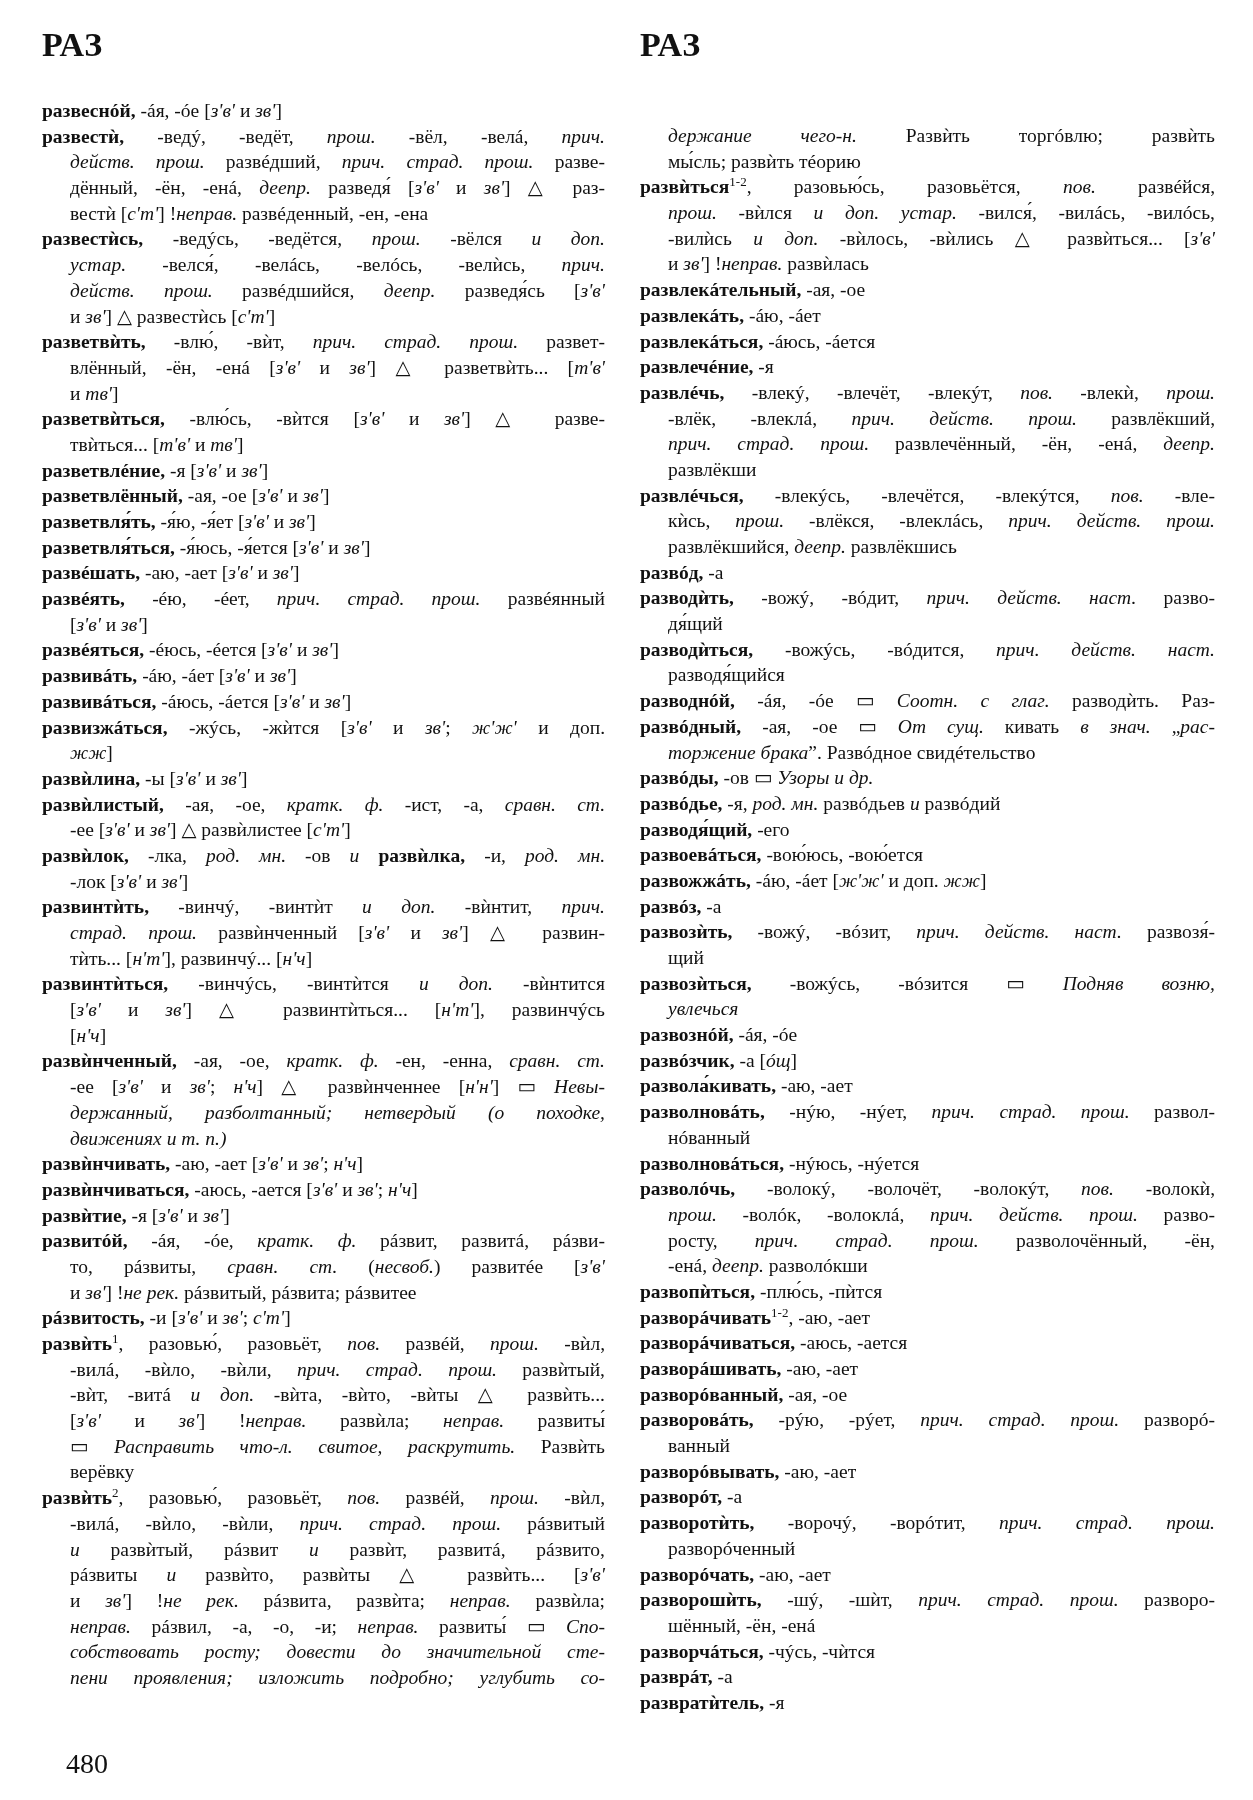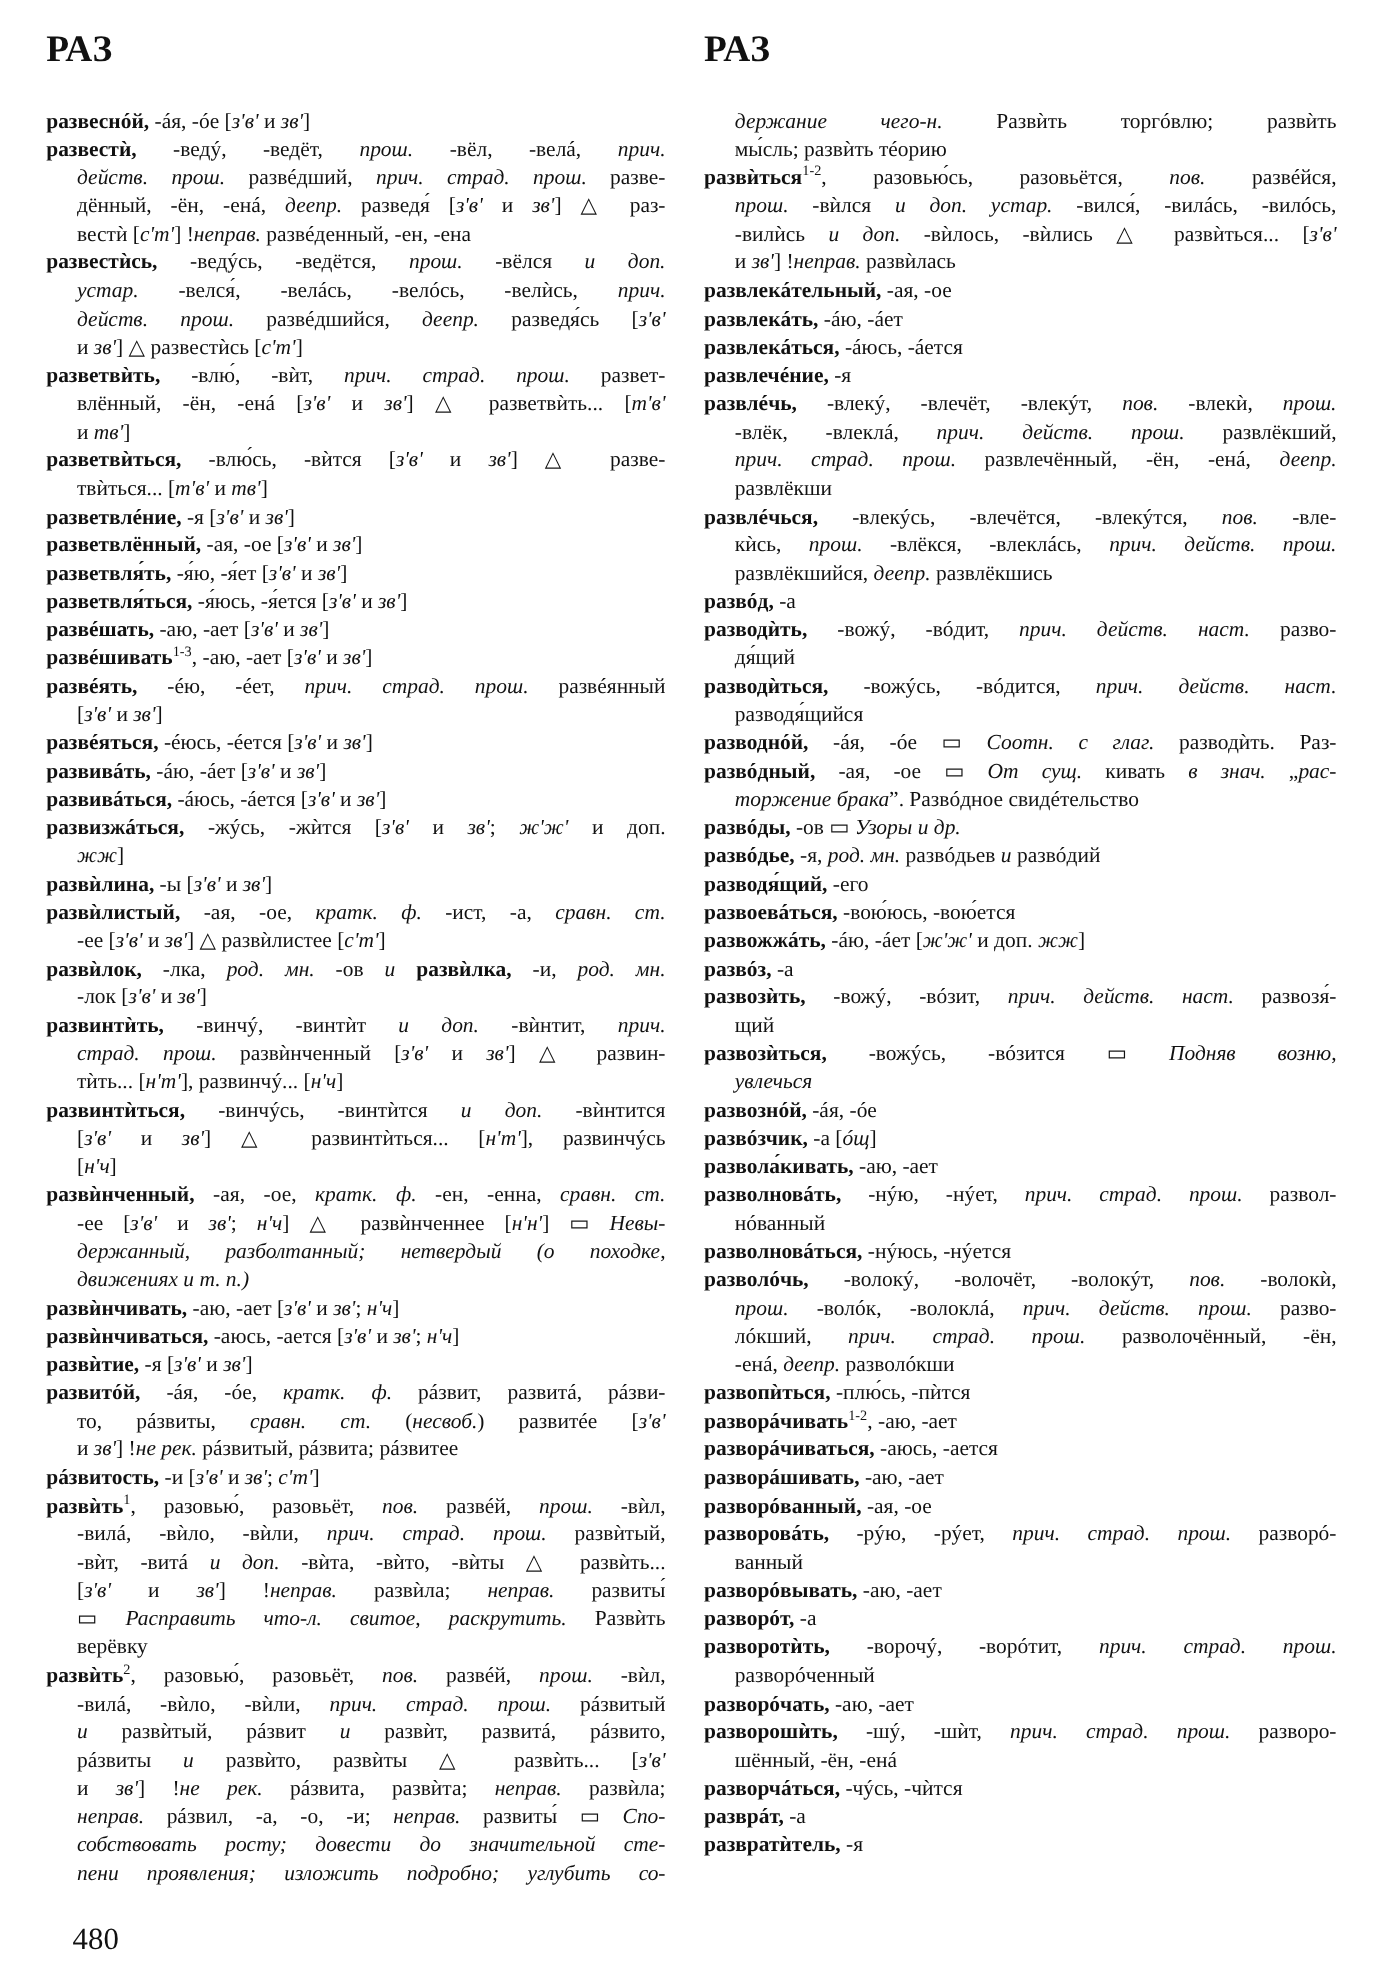--- a/index.html
+++ b/index.html
@@ -2,21 +2,21 @@
 <html><head>
 <meta charset="utf-8">
 <style>
   html, body { margin:0; padding:0; background:#ffffff; }
   body { width:1253px; height:1800px; position:relative; overflow:hidden;
          font-family:"Liberation Serif","DejaVu Serif",serif; color:#111; }
   .running-head { position:absolute; top:26px; font-family:"Liberation Serif",serif;
                   font-weight:bold; font-size:34px; letter-spacing:1px; }
   .col { position:absolute; top:98px; }
   .col-left { left:42px; width:563px; }
-  .col-right { left:640px; width:575px; }
+  .col-right { left:640px; width:575px;margin-top:25px; }
   .line { height:25.7px; line-height:25.7px; font-size:19.5px; white-space:nowrap;
           overflow:visible; text-align:justify; text-align-last:justify; }
   .line.last { text-align-last:left; }
   .line.cont { padding-left:28px; }
   .b { font-weight:bold; font-family:"Liberation Serif",serif; }
   .i { font-style:italic; }
   .r { }
   sup { font-size:13px; line-height:0; vertical-align:super; font-weight:normal; }
   .page-number { position:absolute; left:38px; top:1748px; font-size:28px;
                  font-family:"Liberation Serif",serif;margin-left:28px; }
@@ -40,21 +40,20 @@
     <div class="line"><span class="b">разветвѝть,</span><span class="r"> -влю́, -вѝт, </span><span class="i">прич. страд. прош.</span><span class="r"> развет-</span></div>
     <div class="line cont"><span class="r">влённый, -ён, -енá [</span><span class="i">з'в'</span><span class="r"> и </span><span class="i">зв'</span><span class="r">] △ разветвѝть... [</span><span class="i">т'в'</span></div>
     <div class="line cont last"><span class="r">и </span><span class="i">тв'</span><span class="r">]</span></div>
     <div class="line"><span class="b">разветвѝться,</span><span class="r"> -влю́сь, -вѝтся [</span><span class="i">з'в'</span><span class="r"> и </span><span class="i">зв'</span><span class="r">] △ разве-</span></div>
     <div class="line cont last"><span class="r">твѝться... [</span><span class="i">т'в'</span><span class="r"> и </span><span class="i">тв'</span><span class="r">]</span></div>
     <div class="line last"><span class="b">разветвлéние,</span><span class="r"> -я [</span><span class="i">з'в'</span><span class="r"> и </span><span class="i">зв'</span><span class="r">]</span></div>
     <div class="line last"><span class="b">разветвлённый,</span><span class="r"> -ая, -ое [</span><span class="i">з'в'</span><span class="r"> и </span><span class="i">зв'</span><span class="r">]</span></div>
     <div class="line last"><span class="b">разветвля́ть,</span><span class="r"> -я́ю, -я́ет [</span><span class="i">з'в'</span><span class="r"> и </span><span class="i">зв'</span><span class="r">]</span></div>
     <div class="line last"><span class="b">разветвля́ться,</span><span class="r"> -я́юсь, -я́ется [</span><span class="i">з'в'</span><span class="r"> и </span><span class="i">зв'</span><span class="r">]</span></div>
     <div class="line last"><span class="b">развéшать,</span><span class="r"> -аю, -ает [</span><span class="i">з'в'</span><span class="r"> и </span><span class="i">зв'</span><span class="r">]</span></div>
-    <div class="line last"><span class="b">развéшивать</span><sup class="">1-3</sup><span class="r">, -аю, -ает [</span><span class="i">з'в'</span><span class="r"> и </span><span class="i">зв'</span><span class="r">]</span></div>
     <div class="line"><span class="b">развéять,</span><span class="r"> -éю, -éет, </span><span class="i">прич. страд. прош.</span><span class="r"> развéянный</span></div>
     <div class="line cont last"><span class="r">[</span><span class="i">з'в'</span><span class="r"> и </span><span class="i">зв'</span><span class="r">]</span></div>
     <div class="line last"><span class="b">развéяться,</span><span class="r"> -éюсь, -éется [</span><span class="i">з'в'</span><span class="r"> и </span><span class="i">зв'</span><span class="r">]</span></div>
     <div class="line last"><span class="b">развивáть,</span><span class="r"> -áю, -áет [</span><span class="i">з'в'</span><span class="r"> и </span><span class="i">зв'</span><span class="r">]</span></div>
     <div class="line last"><span class="b">развивáться,</span><span class="r"> -áюсь, -áется [</span><span class="i">з'в'</span><span class="r"> и </span><span class="i">зв'</span><span class="r">]</span></div>
     <div class="line"><span class="b">развизжáться,</span><span class="r"> -жýсь, -жѝтся [</span><span class="i">з'в'</span><span class="r"> и </span><span class="i">зв'</span><span class="r">; </span><span class="i">ж'ж'</span><span class="r"> и доп.</span></div>
     <div class="line cont last"><span class="i">жж</span><span class="r">]</span></div>
     <div class="line last"><span class="b">развѝлина,</span><span class="r"> -ы [</span><span class="i">з'в'</span><span class="r"> и </span><span class="i">зв'</span><span class="r">]</span></div>
     <div class="line"><span class="b">развѝлистый,</span><span class="r"> -ая, -ое, </span><span class="i">кратк. ф.</span><span class="r"> -ист, -а, </span><span class="i">сравн. ст.</span></div>
     <div class="line cont last"><span class="r">-ее [</span><span class="i">з'в'</span><span class="r"> и </span><span class="i">зв'</span><span class="r">] △ развѝлистее [</span><span class="i">с'т'</span><span class="r">]</span></div>
@@ -129,21 +128,21 @@
     <div class="line"><span class="b">развозѝться,</span><span class="r"> -вожýсь, -вóзится ▭ </span><span class="i">Подняв возню,</span></div>
     <div class="line cont last"><span class="i">увлечься</span></div>
     <div class="line last"><span class="b">развознóй,</span><span class="r"> -áя, -óе</span></div>
     <div class="line last"><span class="b">развóзчик,</span><span class="r"> -а [</span><span class="i">óщ</span><span class="r">]</span></div>
     <div class="line last"><span class="b">развола́кивать,</span><span class="r"> -аю, -ает</span></div>
     <div class="line"><span class="b">разволновáть,</span><span class="r"> -нýю, -нýет, </span><span class="i">прич. страд. прош.</span><span class="r"> развол-</span></div>
     <div class="line cont last"><span class="r">нóванный</span></div>
     <div class="line last"><span class="b">разволновáться,</span><span class="r"> -нýюсь, -нýется</span></div>
     <div class="line"><span class="b">разволóчь,</span><span class="r"> -волокý, -волочёт, -волокýт, </span><span class="i">пов.</span><span class="r"> -волокѝ,</span></div>
     <div class="line cont"><span class="i">прош.</span><span class="r"> -волóк, -волоклá, </span><span class="i">прич. действ. прош.</span><span class="r"> разво-</span></div>
-    <div class="line cont"><span class="r">лóкший, </span><span class="i">прич. страд. прош.</span><span class="r"> разволочённый, -ён,</span></div>
+    <div class="line cont"><span class="r">росту, </span><span class="i">прич. страд. прош.</span><span class="r"> разволочённый, -ён,</span></div>
     <div class="line cont last"><span class="r">-енá, </span><span class="i">деепр.</span><span class="r"> разволóкши</span></div>
     <div class="line last"><span class="b">развопѝться,</span><span class="r"> -плю́сь, -пѝтся</span></div>
     <div class="line last"><span class="b">разворáчивать</span><sup class="">1-2</sup><span class="r">, -аю, -ает</span></div>
     <div class="line last"><span class="b">разворáчиваться,</span><span class="r"> -аюсь, -ается</span></div>
     <div class="line last"><span class="b">разворáшивать,</span><span class="r"> -аю, -ает</span></div>
     <div class="line last"><span class="b">разворóванный,</span><span class="r"> -ая, -ое</span></div>
     <div class="line"><span class="b">разворовáть,</span><span class="r"> -рýю, -рýет, </span><span class="i">прич. страд. прош.</span><span class="r"> разворó-</span></div>
     <div class="line cont last"><span class="r">ванный</span></div>
     <div class="line last"><span class="b">разворóвывать,</span><span class="r"> -аю, -ает</span></div>
     <div class="line last"><span class="b">разворóт,</span><span class="r"> -а</span></div>

